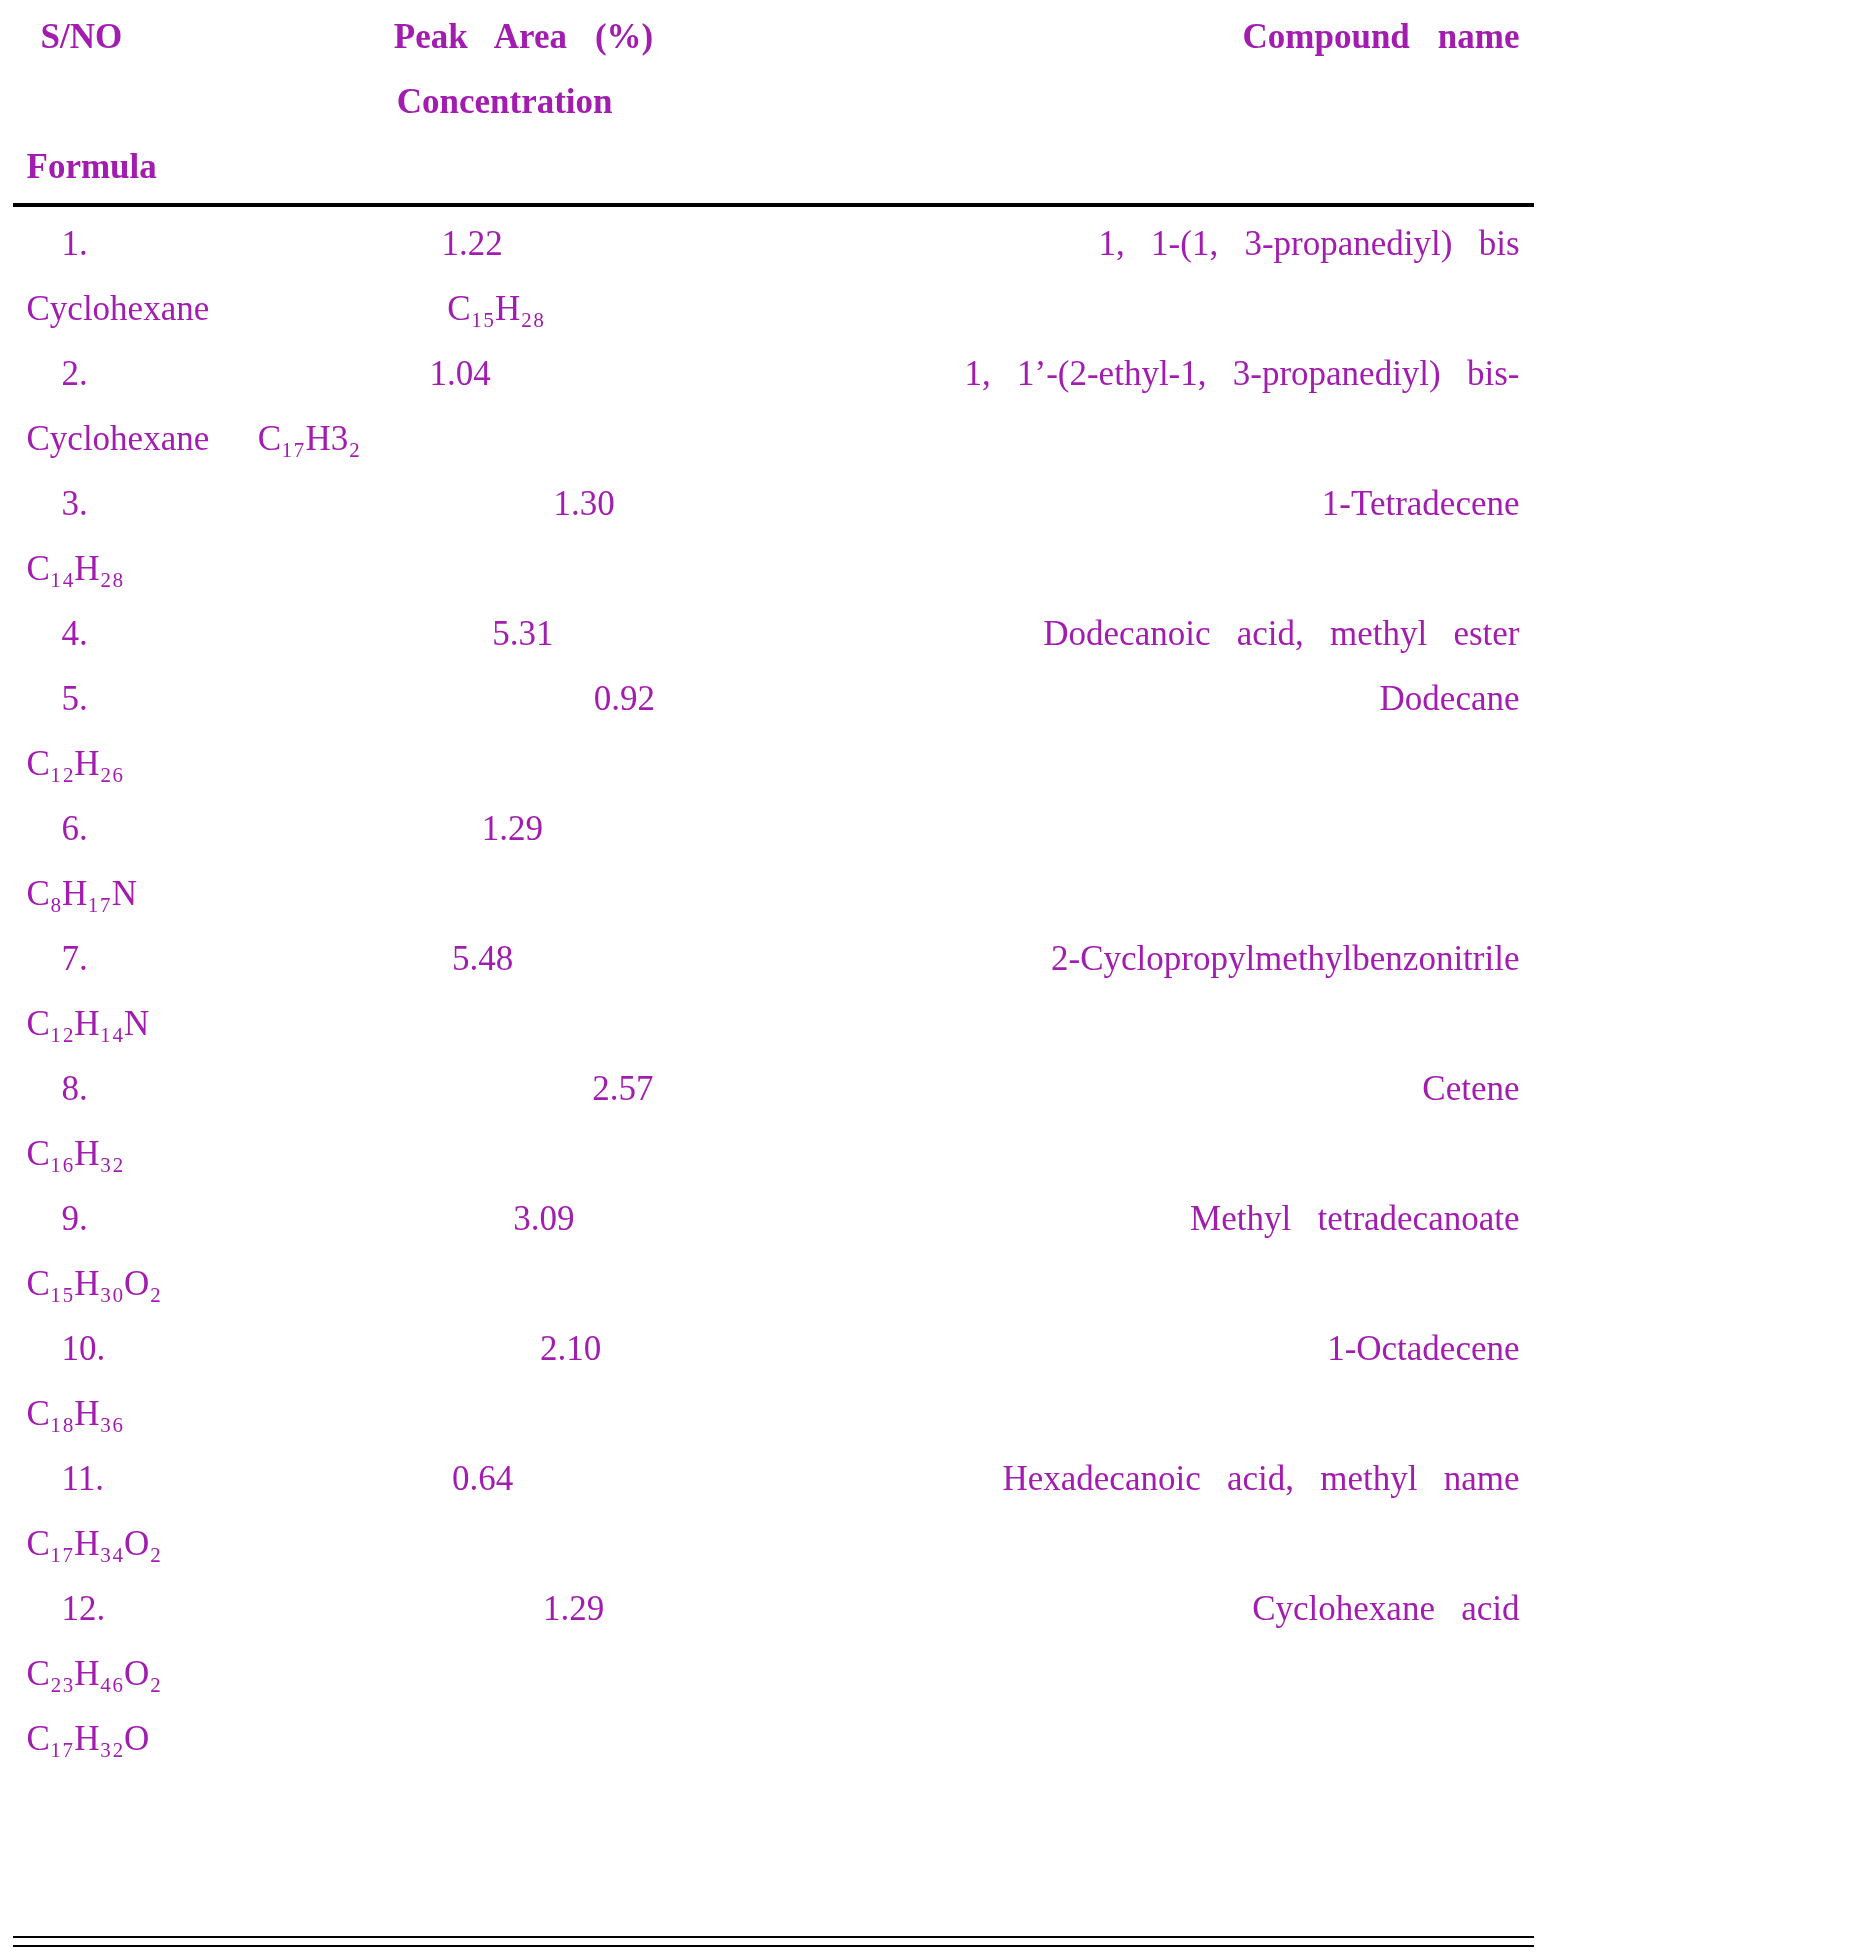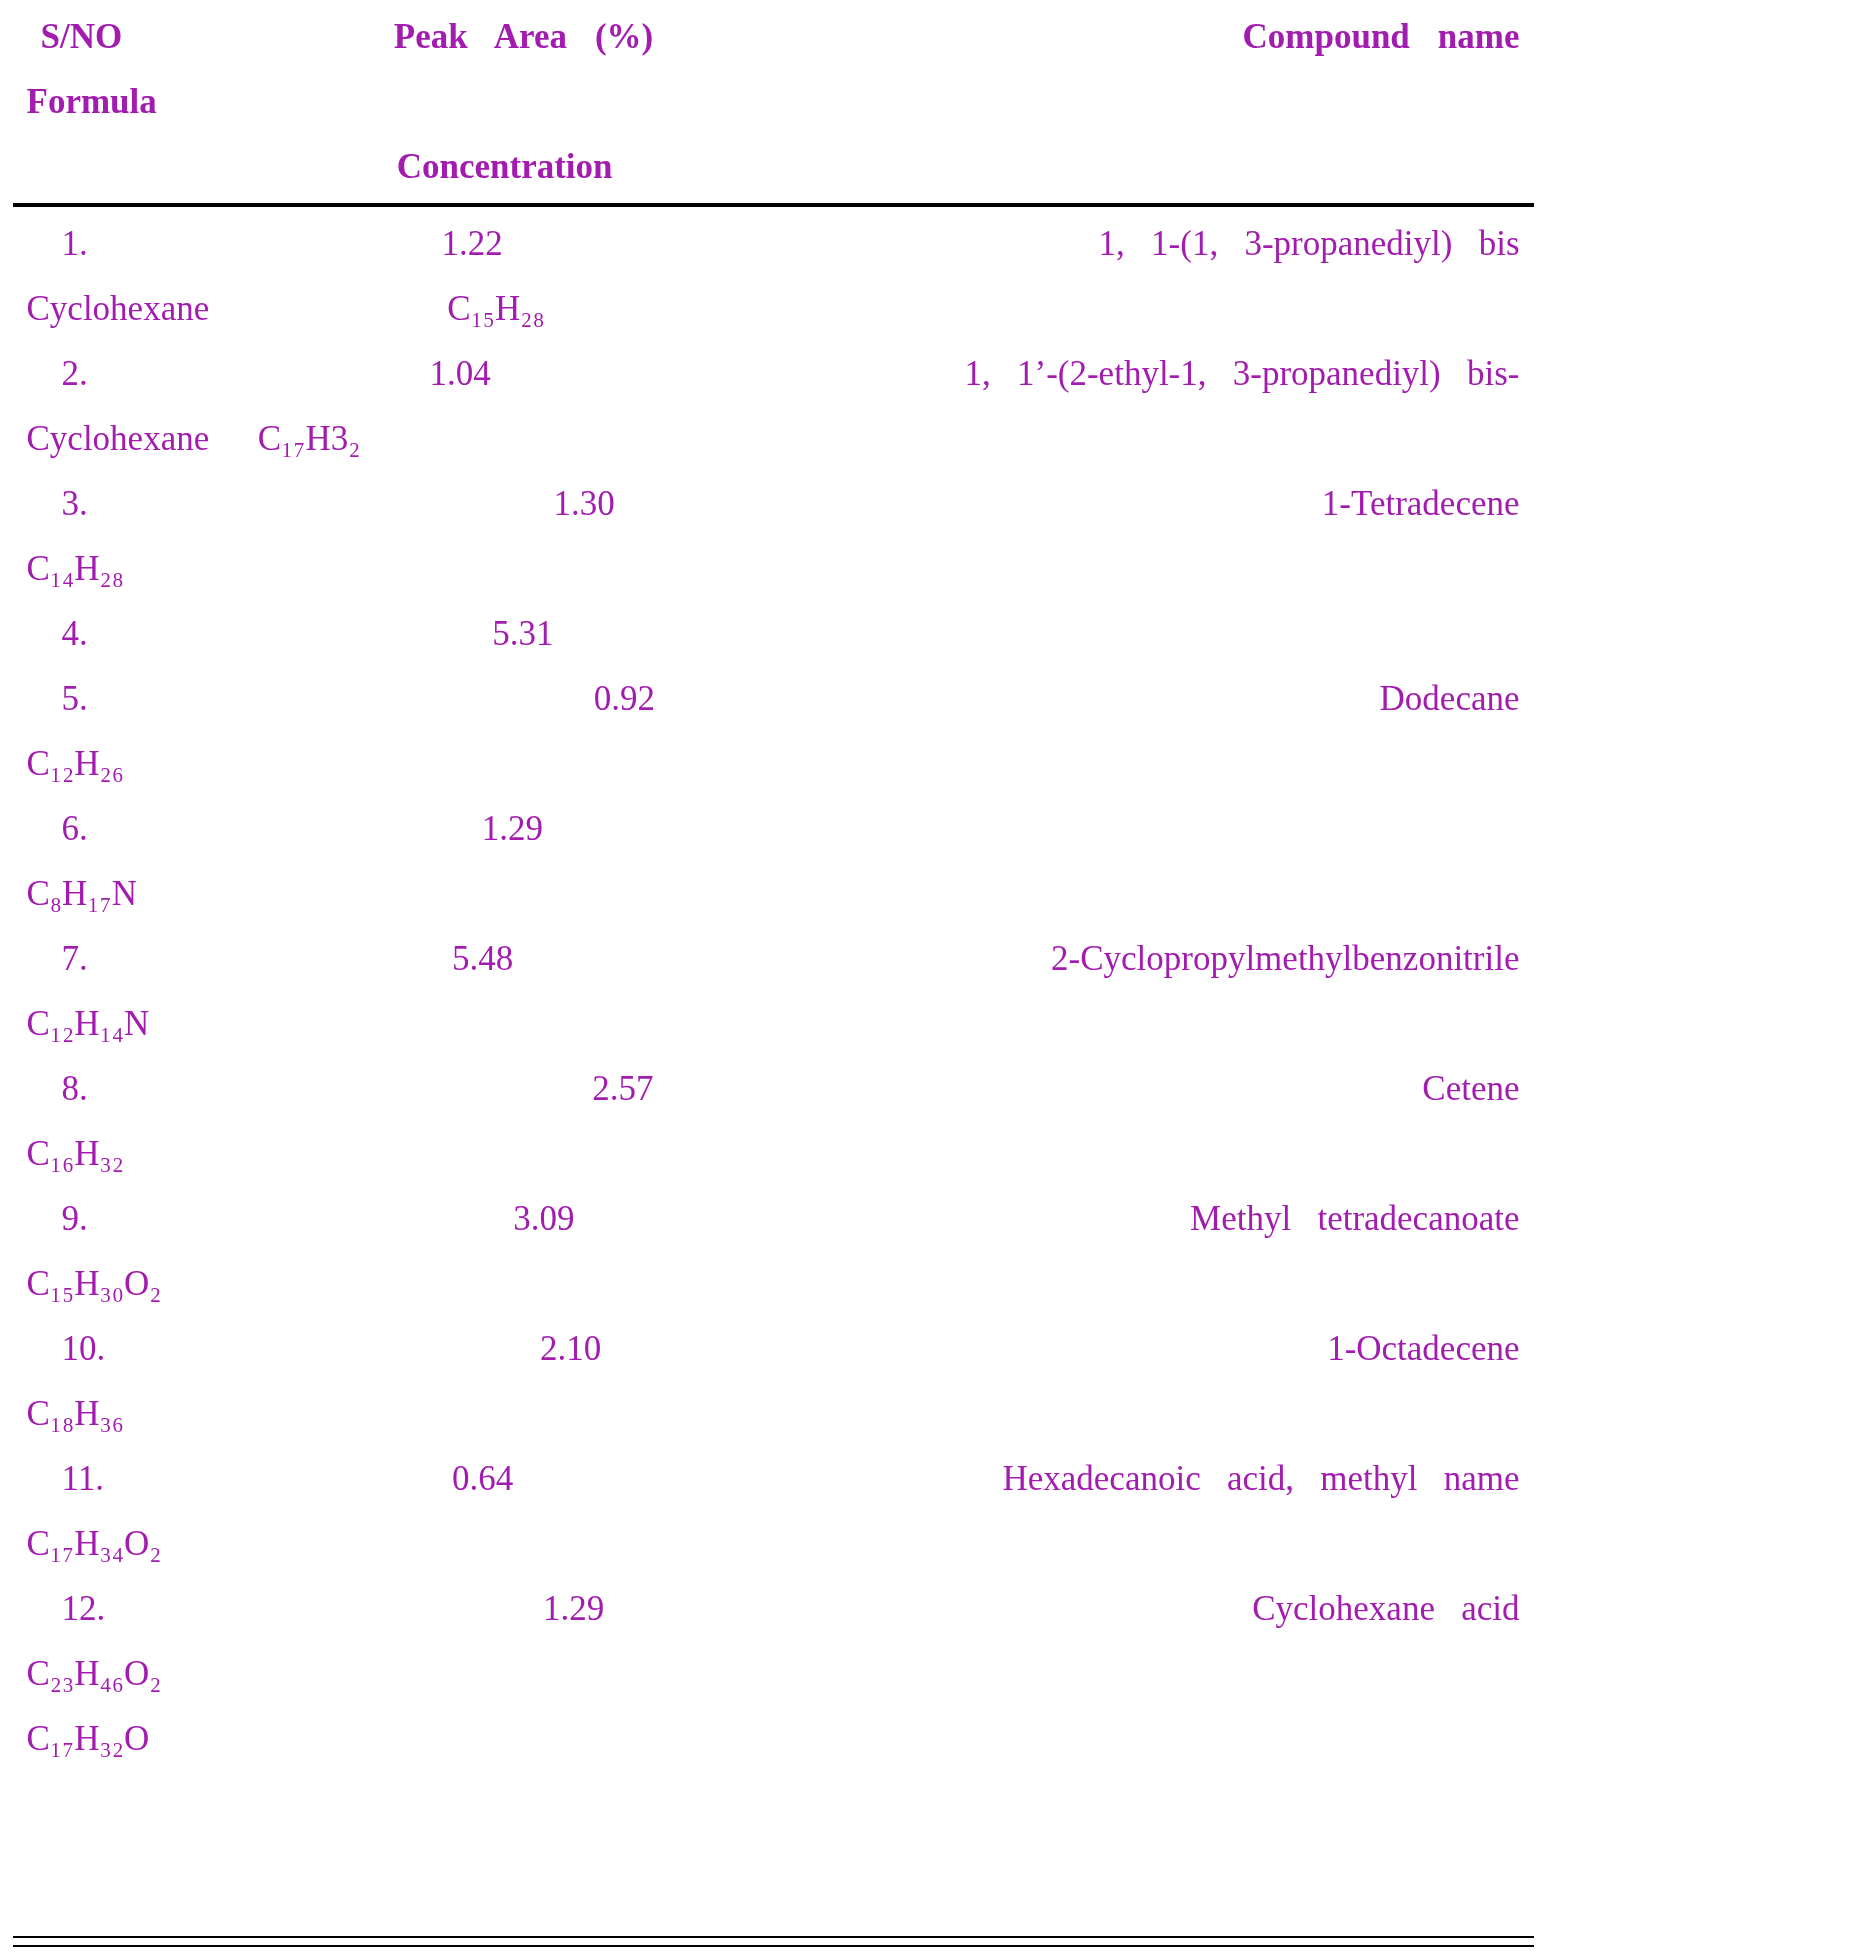--- a/index.html
+++ b/index.html
@@ -52,25 +52,25 @@
 </head>
 <body>
 
 <div class="page">
 
   <div class="hline bold">
     <span class="indent-sm">S/NO</span>
     <span class="abs-col2 wspace">Peak Area (%)</span>
     <span class="right-col wspace">Compound name</span>
   </div>
+  <div class="bold concentration-line">
+    <span>Concentration</span>
+  </div>
   <div class="bold">
     <span>Formula</span>
-  </div>
-  <div class="bold concentration-line">
-    <span>Concentration</span>
   </div>
 
   <div class="rule"></div>
 
   <div class="line1 r1">
     <span class="sno">1.</span>
     <span class="value">1.22</span>
     <span class="compound">1, 1-(1, 3-propanediyl) bis</span>
   </div>
   <div class="line2">
@@ -93,20 +93,21 @@
     <span class="value">1.30</span>
     <span class="compound">1-Tetradecene</span>
   </div>
   <div class="line2">
     <span class="formula">C₁₄H₂₈</span>
   </div>
 
   <div class="line1 r4">
     <span class="sno">4.</span>
     <span class="value">5.31</span>
+    <span class="compound">Dodecanoic acid, methyl ester</span>
   </div>
 
   <div class="line1 r5">
     <span class="sno">5.</span>
     <span class="value">0.92</span>
     <span class="compound">Dodecane</span>
   </div>
   <div class="line2">
     <span class="formula">C₁₂H₂₆</span>
   </div>

